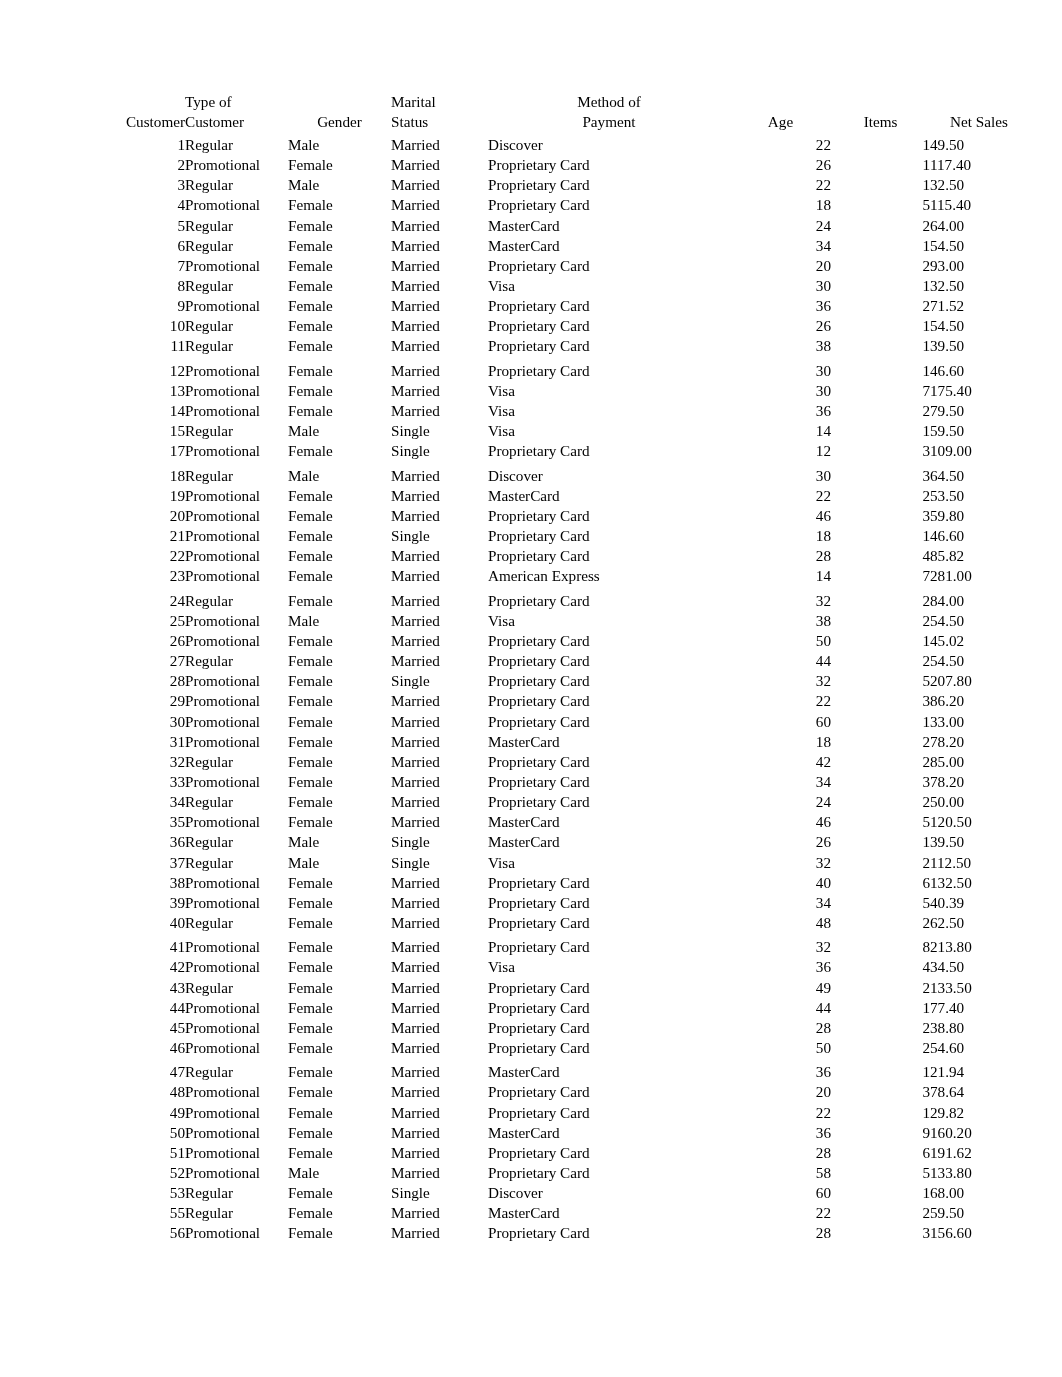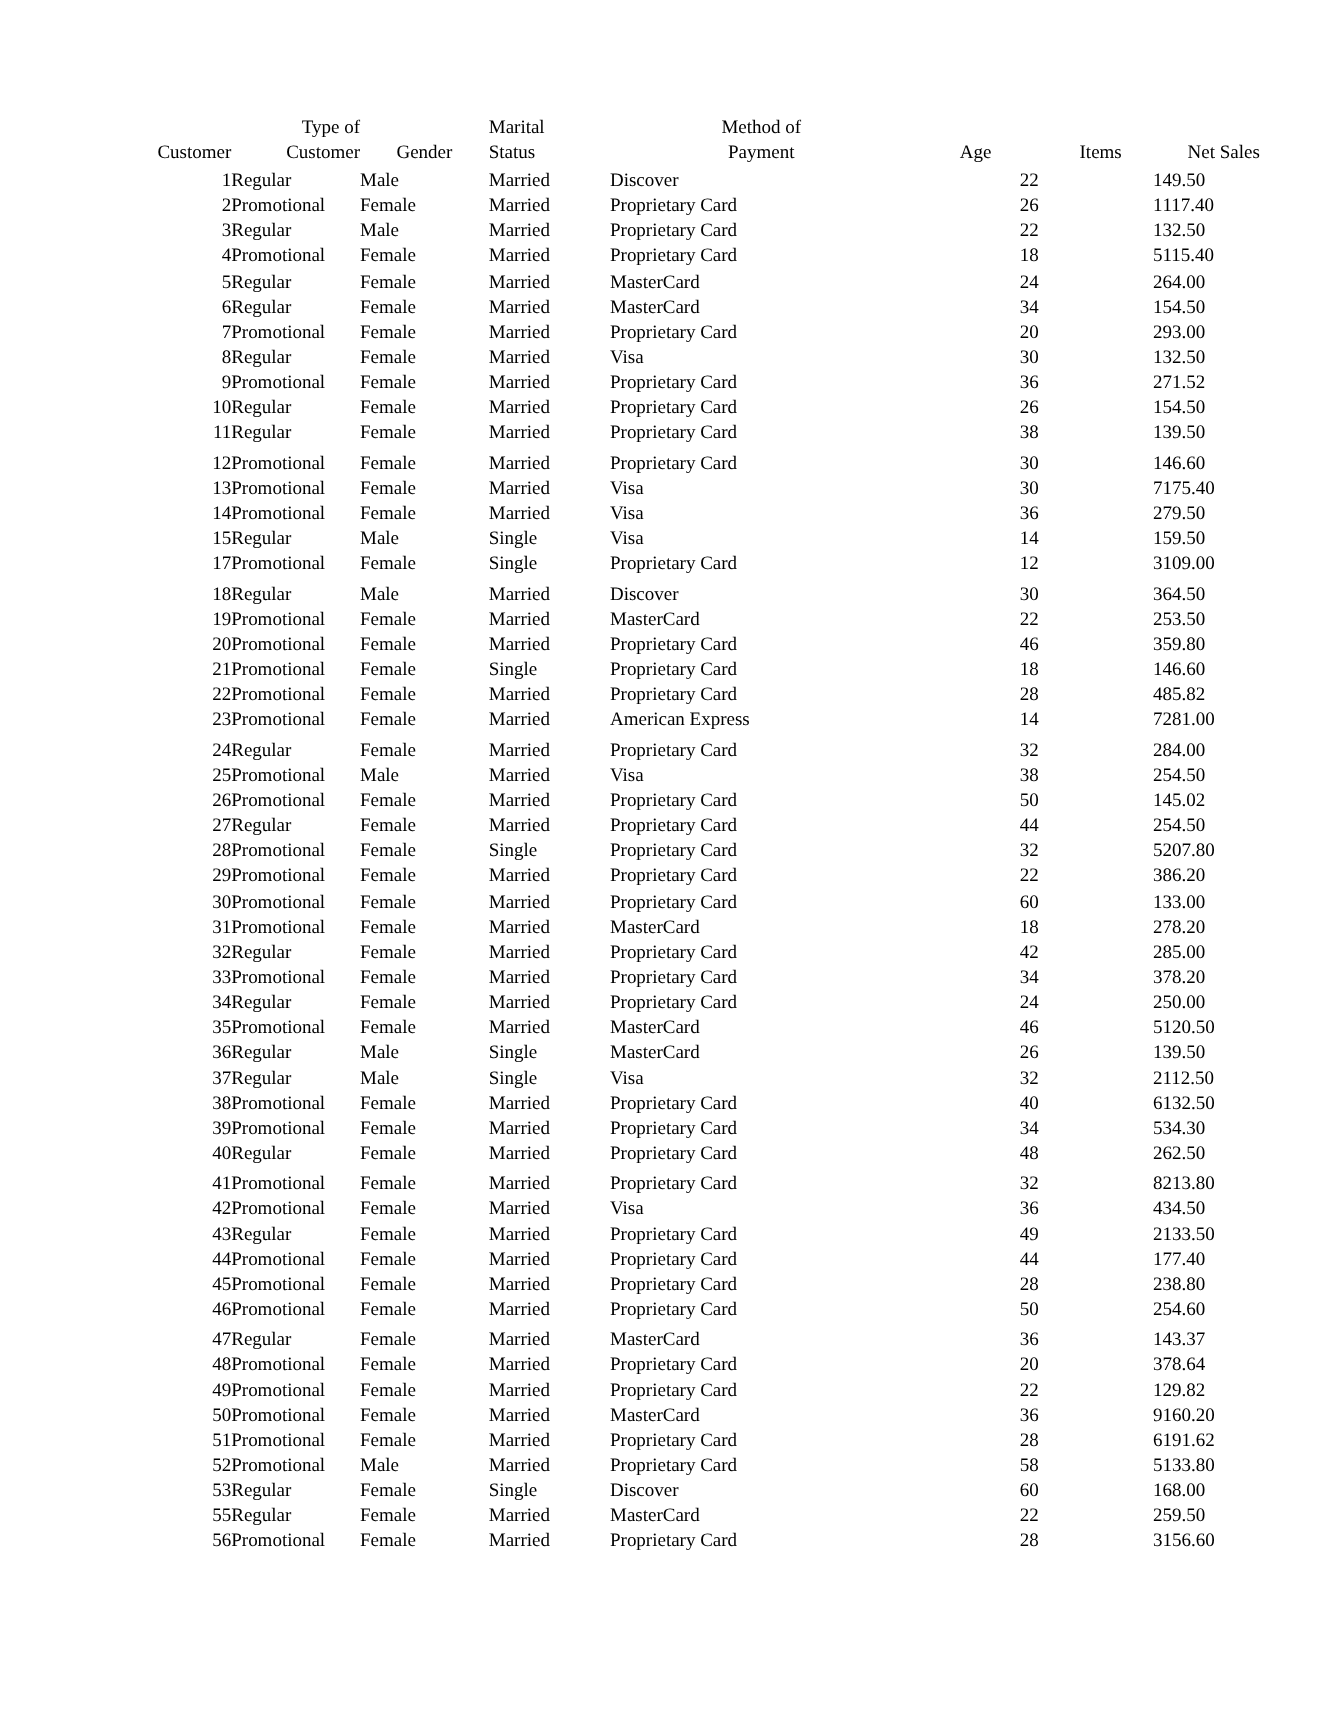--- a/index.html
+++ b/index.html
@@ -52,21 +52,21 @@
   col.c-tail     { width: 34px; }
 
   
   thead th {
     font-size: 15.2px;
     line-height: 1.32;
     padding-bottom: 4px;
     vertical-align: bottom;
   }
   th.h-customer  { text-align: right;  padding-right: 2px; }
-  th.h-type      { text-align: right; padding-right: 6px; }
+  th.h-type      { text-align: left; padding-right: 6px; }
   th.h-gender    { text-align: center; padding-left: 6px; }
   th.h-marital   { text-align: left; padding-left: 2px; }
   th.h-payment   { text-align: center; padding-right: 12px;}
   th.h-age       { text-align: center; padding-left: 4px; }
   th.h-items     { text-align: center; padding-left: 10px;}
   th.h-sales     { text-align: center; padding-left: 4px; }
   th .hl { display: block; }
 
   
   tbody td { height: 20.15px; }
@@ -563,21 +563,21 @@
         </tr>
         <tr>
           <td></td>
           <td class="v-customer">39</td>
           <td class="v-type">Promotional</td>
           <td class="v-gender">Female</td>
           <td class="v-marital">Married</td>
           <td class="v-payment">Proprietary Card</td>
           <td class="v-age">34</td>
           <td class="v-items">5</td>
-          <td class="v-sales">34.30</td>
+          <td class="v-sales">40.39</td>
           <td></td>
         </tr>
         <tr>
           <td></td>
           <td class="v-customer">40</td>
           <td class="v-type">Regular</td>
           <td class="v-gender">Female</td>
           <td class="v-marital">Married</td>
           <td class="v-payment">Proprietary Card</td>
           <td class="v-age">48</td>
@@ -659,21 +659,21 @@
         </tr>
         <tr class="group-gap">
           <td></td>
           <td class="v-customer">47</td>
           <td class="v-type">Regular</td>
           <td class="v-gender">Female</td>
           <td class="v-marital">Married</td>
           <td class="v-payment">MasterCard</td>
           <td class="v-age">36</td>
           <td class="v-items">1</td>
-          <td class="v-sales">43.37</td>
+          <td class="v-sales">21.94</td>
           <td></td>
         </tr>
         <tr>
           <td></td>
           <td class="v-customer">48</td>
           <td class="v-type">Promotional</td>
           <td class="v-gender">Female</td>
           <td class="v-marital">Married</td>
           <td class="v-payment">Proprietary Card</td>
           <td class="v-age">20</td>

